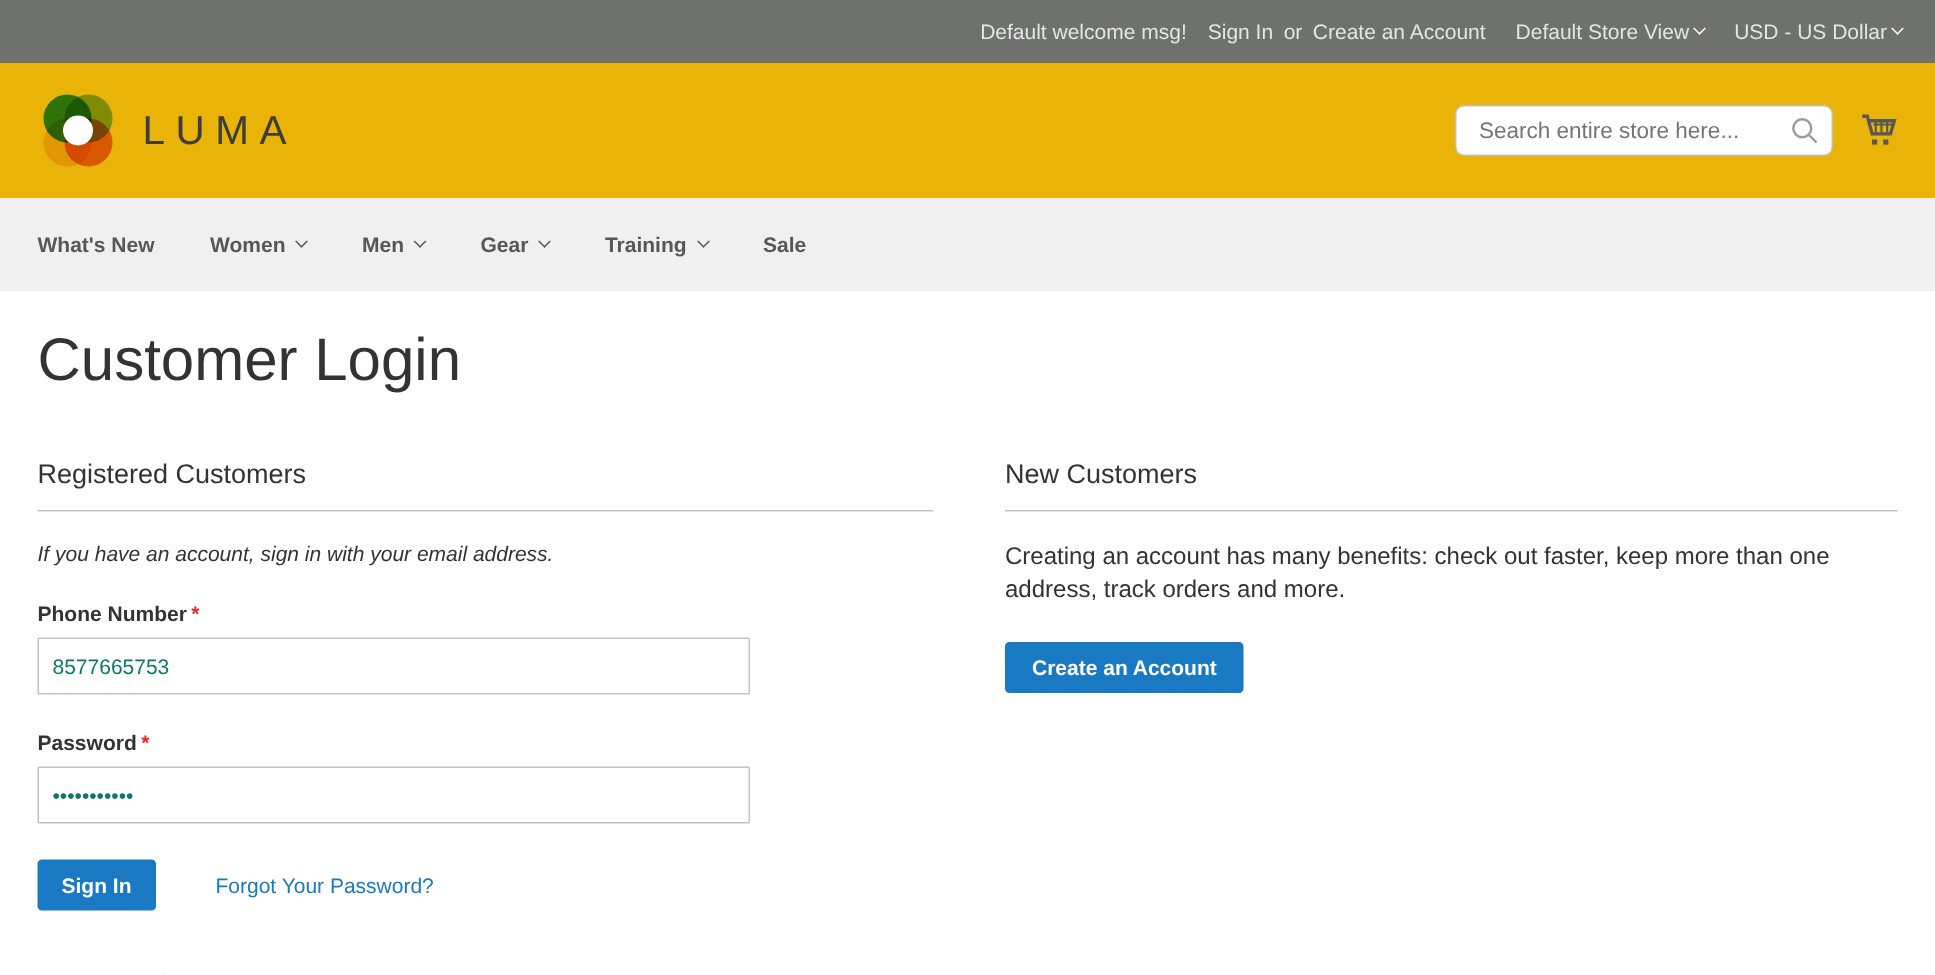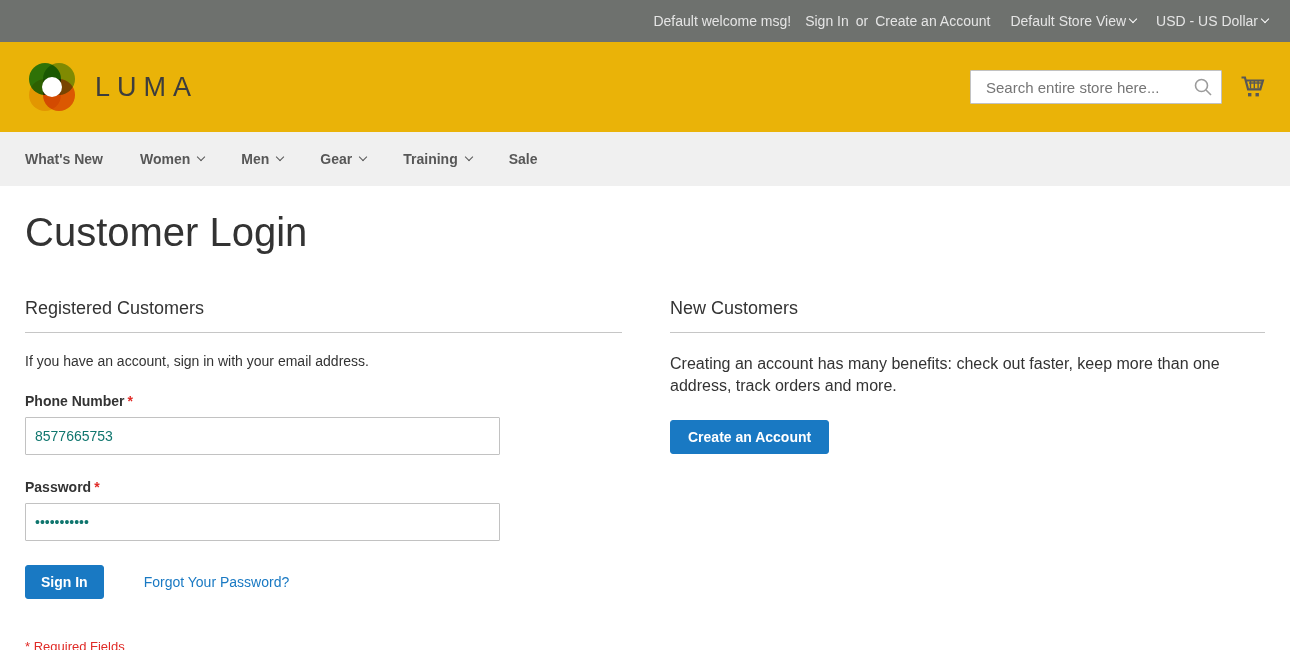--- a/index.html
+++ b/index.html
@@ -29,29 +29,29 @@
   
   .header {
     height:90px; display:flex; align-items:center;
     justify-content:space-between; padding:0 25px; background:#eab308;
   }
   .logo { display:flex; align-items:center; gap:16px; cursor:pointer; }
   .logo-text { font-size:27px; letter-spacing:7px; color:#3d3d3d; }
   .header-right { display:flex; align-items:center; gap:16px; }
   .search-box { position:relative; width:252px; }
   .search-input {
-    width:100%; height:34px; border:1px solid #c2c2c2; border-radius:1px;
+    width:100%; height:34px; border:1px solid #c2c2c2; border-radius:6px;
     padding:0 36px 0 15px; font-size:15px; color:#555; background:#fff;
   }
   .search-input::placeholder { color:#757575; opacity:1; }
   .search-icon { position:absolute; right:8px; top:6px; cursor:pointer; }
   .cart { cursor:pointer; display:flex; align-items:center; }
   
   .nav {
-    height:54px; background:#f0f0f0; display:flex; align-items:center;
+    height:62px; background:#f0f0f0; display:flex; align-items:center;
     padding:0 25px; gap:37px;
   }
   .nav-item {
     font-size:14px; font-weight:700; color:#575757;
     display:flex; align-items:center; cursor:pointer; white-space:nowrap;
   }
   .caret-dk {
     display:inline-block; width:6px; height:6px;
     border-right:1.5px solid #575757; border-bottom:1.5px solid #575757;
     transform:rotate(45deg); margin-left:8px; margin-top:-4px;
@@ -59,21 +59,21 @@
   
   .main { padding:0 25px; }
   .page-title { font-size:40px; font-weight:300; color:#333; margin:24px 0 0 0; line-height:1.1; }
   .columns { display:flex; gap:48px; margin-top:44px; }
   .col-left  { width:597px; }
   .col-right { width:595px; }
   .block-title {
     font-size:18px; font-weight:300; color:#333;
     margin:0; padding-bottom:13px; border-bottom:1px solid #c6c6c6;
   }
-  .note { font-size:14px; margin:20px 0 0 0; }
+  .note { font-size:14px; margin:20px 0 0 0;font-style:italic; }
   .field-label { font-size:14px; font-weight:700; margin:24px 0 8px 0; }
   .req { color:#e02b27; margin-left:3px; }
   .form-input {
     width:475px; height:38px; border:1px solid #c2c2c2; border-radius:1px;
     padding:0 9px; font-size:14px; color:#0f766e; background:#fff;
   }
   .actions { display:flex; align-items:center; gap:40px; margin-top:24px; }
   .btn-primary {
     background:#1979c3; color:#fff; border:1px solid #1979c3; border-radius:3px;
     font-family:"Liberation Sans", sans-serif;

